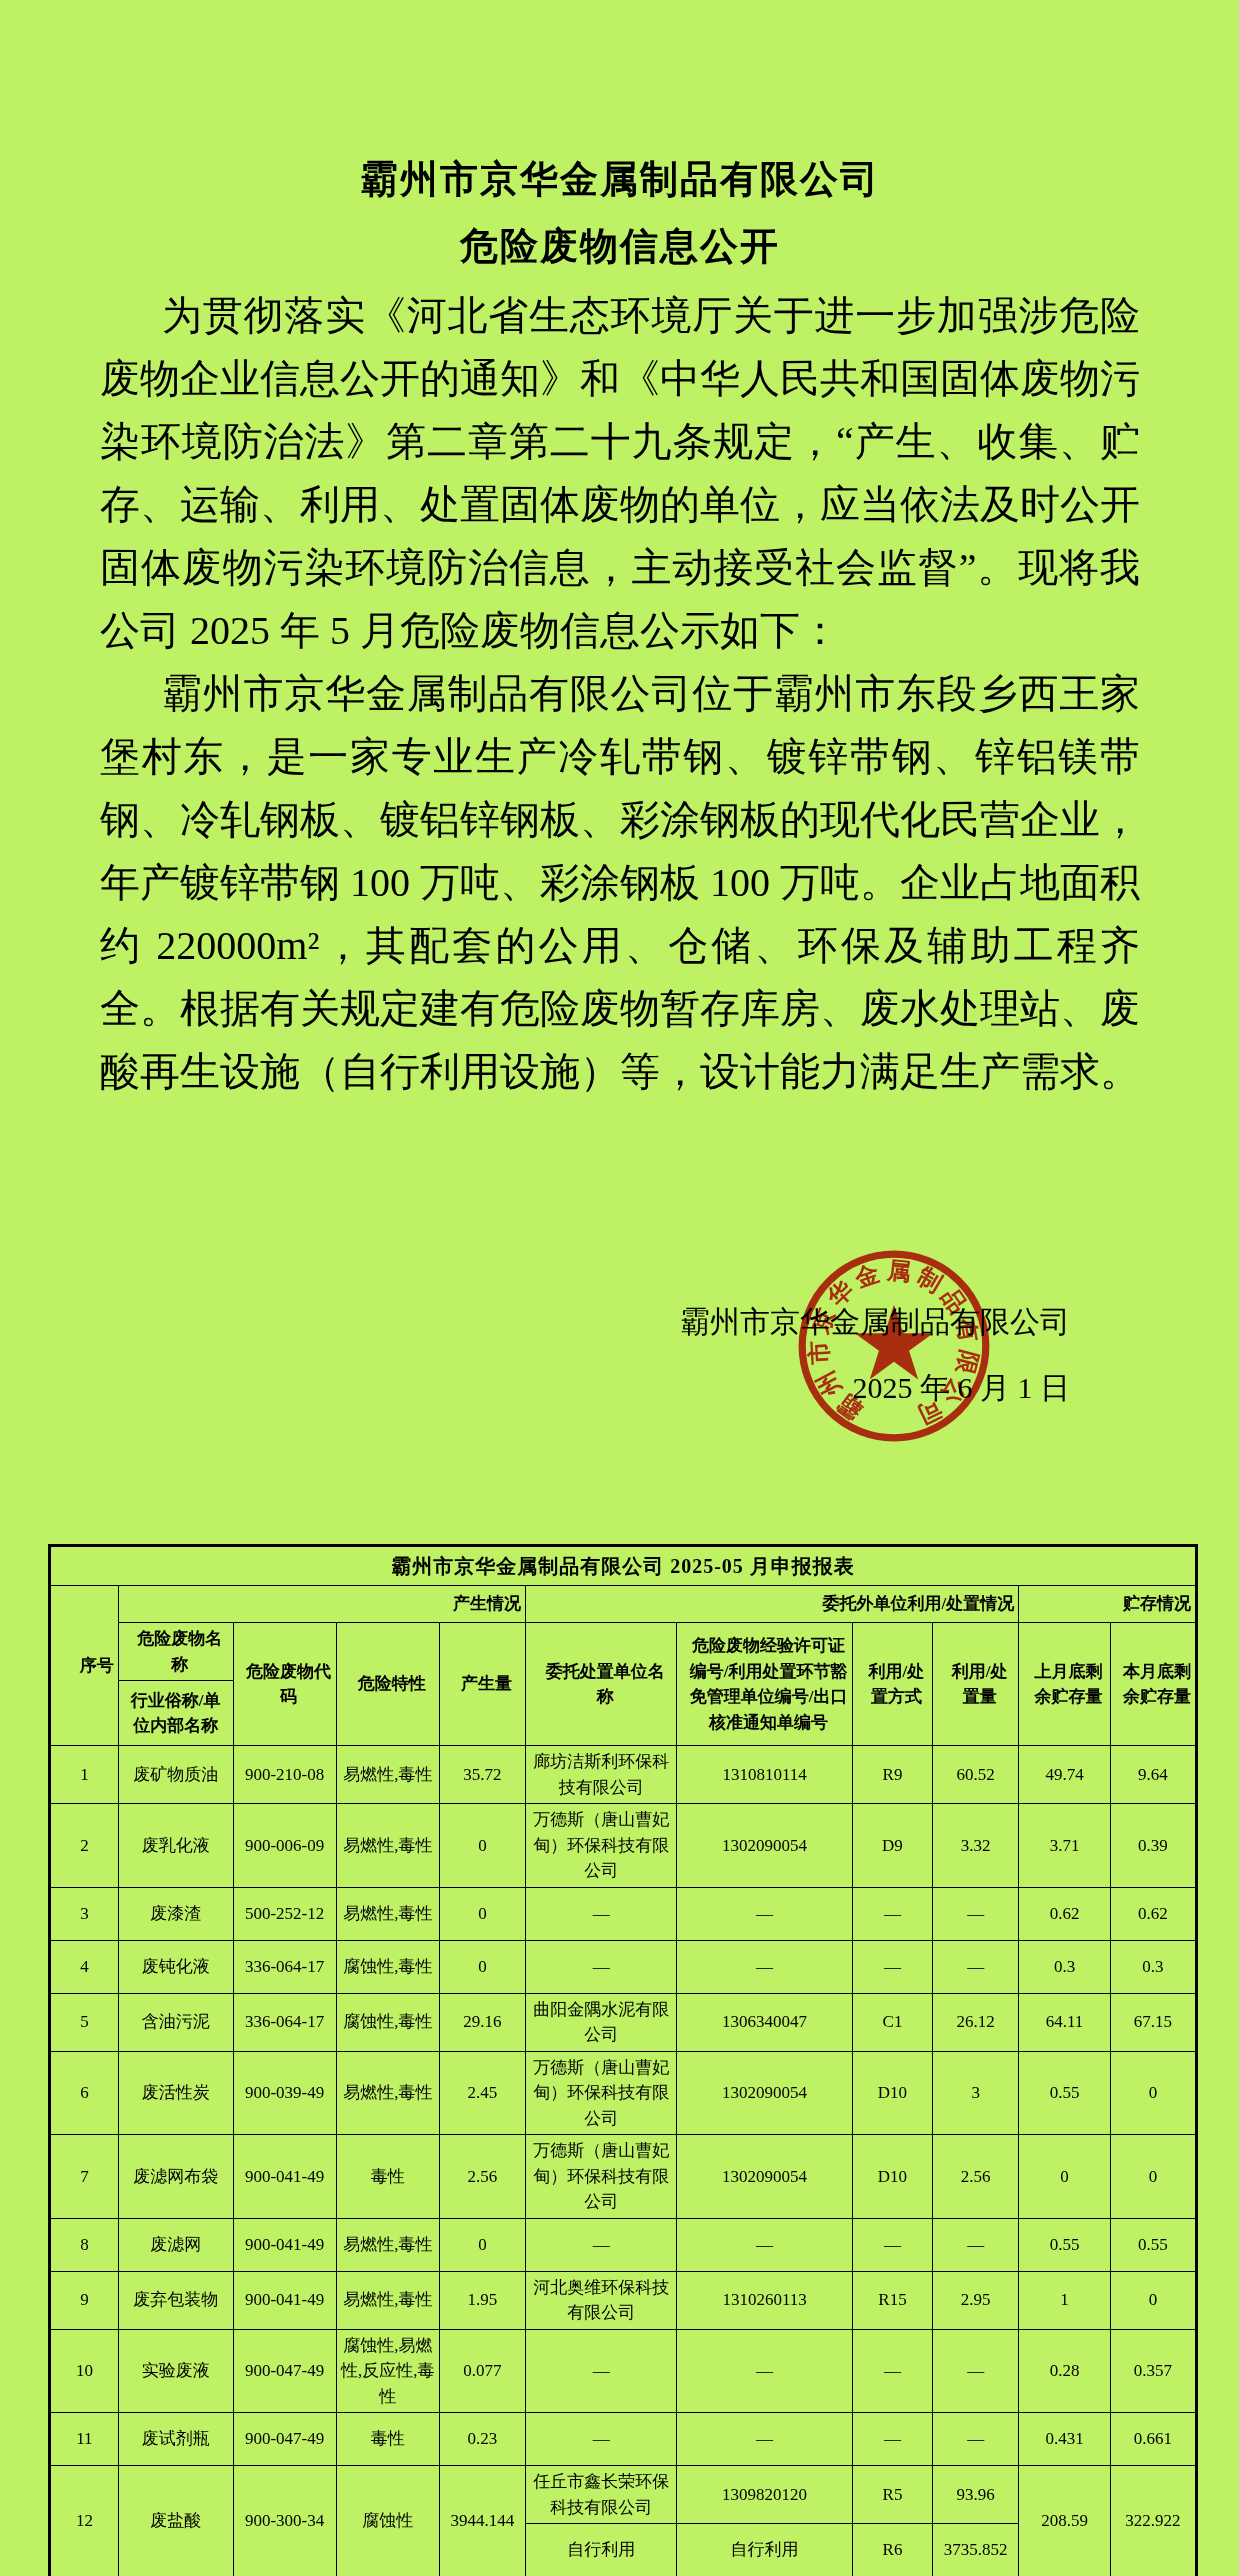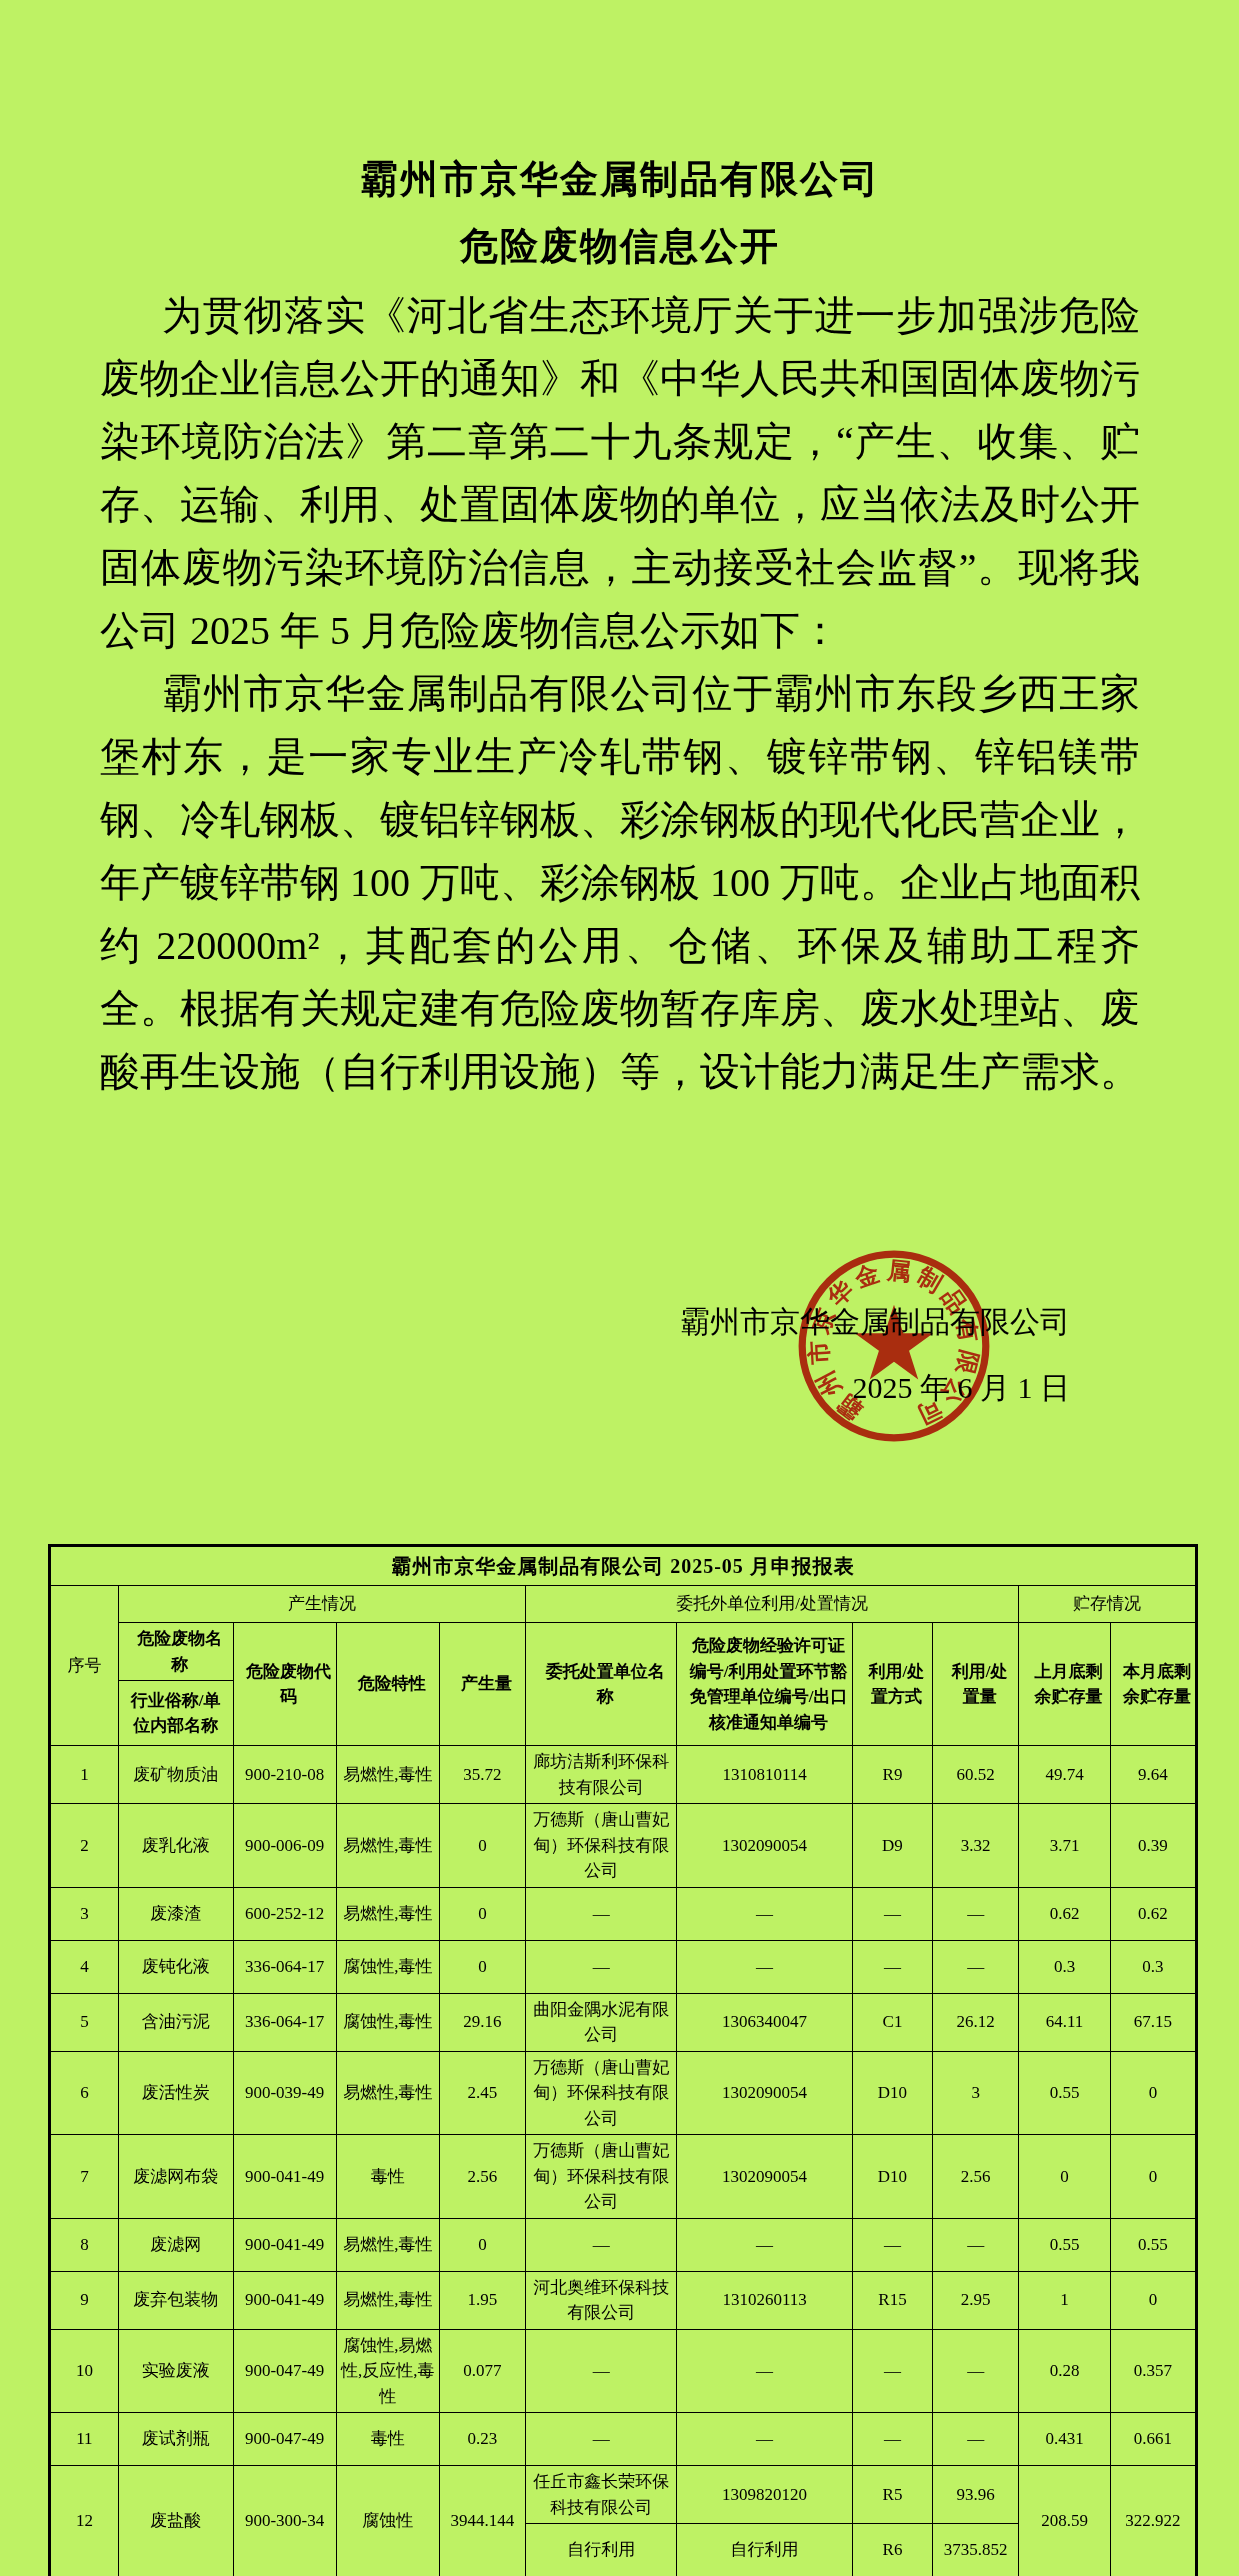--- a/index.html
+++ b/index.html
@@ -49,21 +49,21 @@
     font-family:"Liberation Serif","DejaVu Serif",serif;
   }
   .report-table td{
     border:1.5px solid #000;
     text-align:center;vertical-align:middle;
     font-size:17px;line-height:1.5;
     padding:3px 4px;
     word-break:break-all;
   }
   .r-title td{font-size:20px;font-weight:bold;height:32px;letter-spacing:1px;}
-  .r-group td{font-weight:normal;height:30px;}
+  .r-group td{font-weight:bold;height:30px;text-align:right;}
   .r-hdr1 td,.r-hdr2 td{font-weight:bold;}
   .r-hdr1 td{height:36px;padding-left:12px;}
   .r-hdr2 td{height:58px;}
   tr.rb td{height:46px;}
 </style>
 </head>
 <body>
 
 <div class="page">
 
@@ -156,21 +156,21 @@
           <td>万德斯（唐山曹妃甸）环保科技有限公司</td>
           <td>1302090054</td>
           <td>D9</td>
           <td>3.32</td>
           <td>3.71</td>
           <td>0.39</td>
         </tr>
         <tr class="rb">
           <td>3</td>
           <td>废漆渣</td>
-          <td>600-252-12</td>
+          <td>500-252-12</td>
           <td>易燃性,毒性</td>
           <td>0</td>
           <td>—</td>
           <td>—</td>
           <td>—</td>
           <td>—</td>
           <td>0.62</td>
           <td>0.62</td>
         </tr>
         <tr class="rb">

